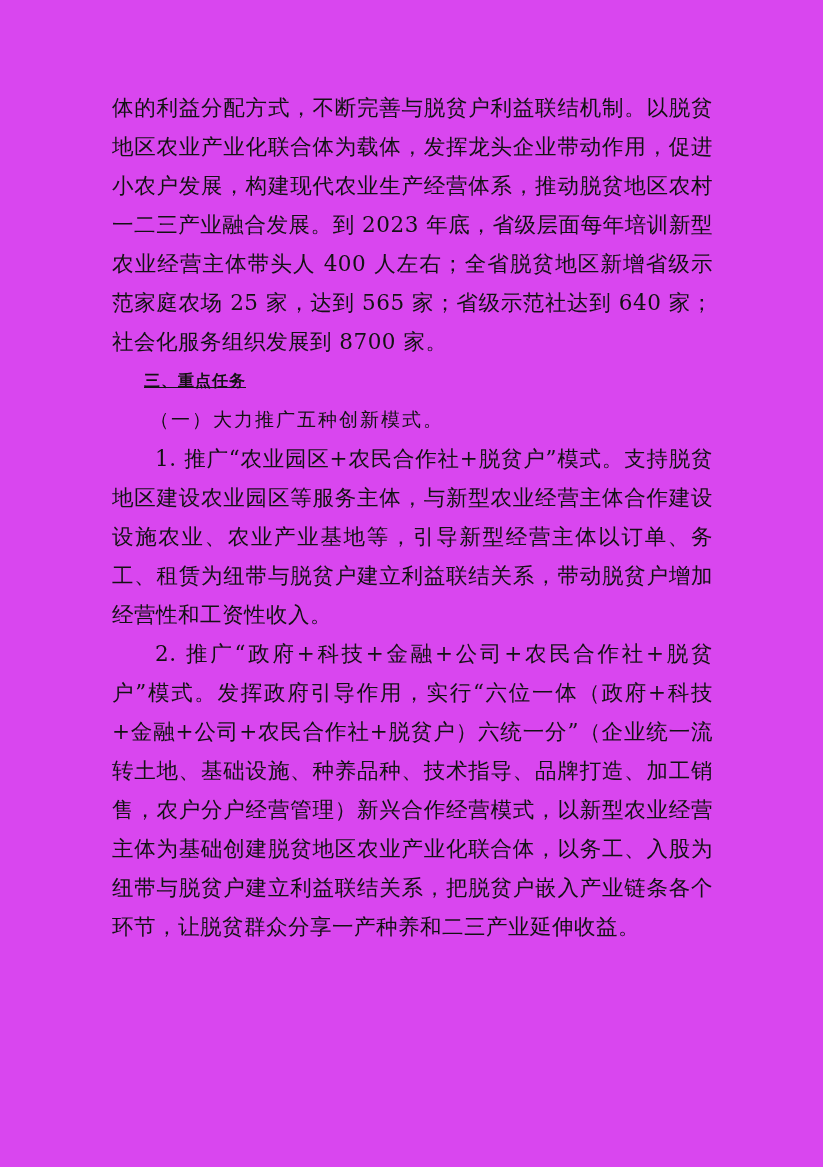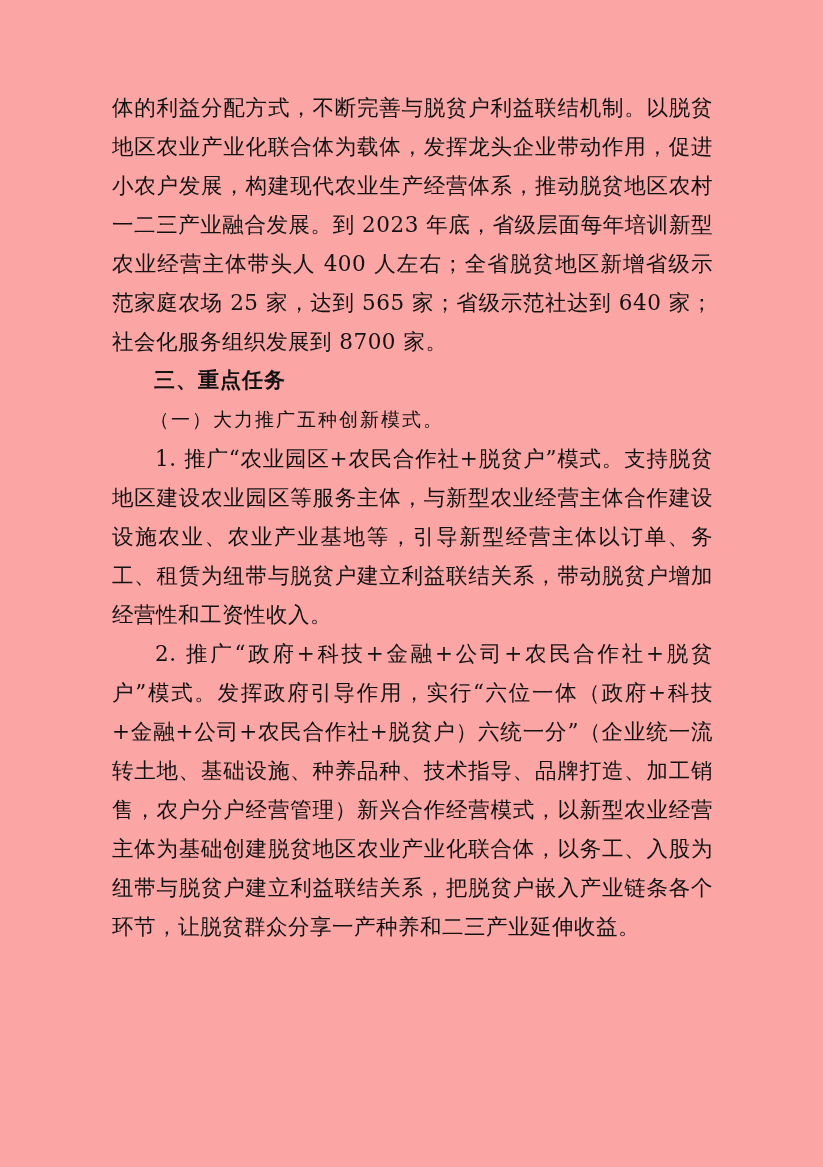--- a/index.html
+++ b/index.html
@@ -10,21 +10,21 @@
   body {
     width: 823px;
     height: 1167px;
     overflow: hidden;
     position: relative;
   }
   .page {
     box-sizing: border-box;
     width: 823px;
     height: 1167px;
-    background: #fca5a5;
+    background: #d946ef;
     padding: 88px 110px 60px 112px;
     color: #121212;
     font-family: "DejaVu Serif", "Liberation Serif", serif;
     font-size: 21.5px;
     line-height: 39px;
   }
   .para {
     margin: 0;
     text-align: justify;
     text-justify: inter-character;
@@ -32,23 +32,24 @@
     word-break: break-all;
   }
   .para.indent {
     text-indent: 2em;
   }
   .heading {
     margin: 0;
     text-indent: 2em;
     font-family: "DejaVu Sans", "Liberation Sans", sans-serif;
     font-weight: bold;
-    font-size: 21px;
+    font-size: 16px;
     line-height: 39px;
     letter-spacing: 1px;
+    text-decoration: underline;
   }
   .subheading {
     margin: 0;
     text-indent: 2em;
     font-family: "DejaVu Serif", "Liberation Serif", serif;
     font-size: 19px;
     line-height: 39px;
     letter-spacing: 2px;
   }
 </style>

